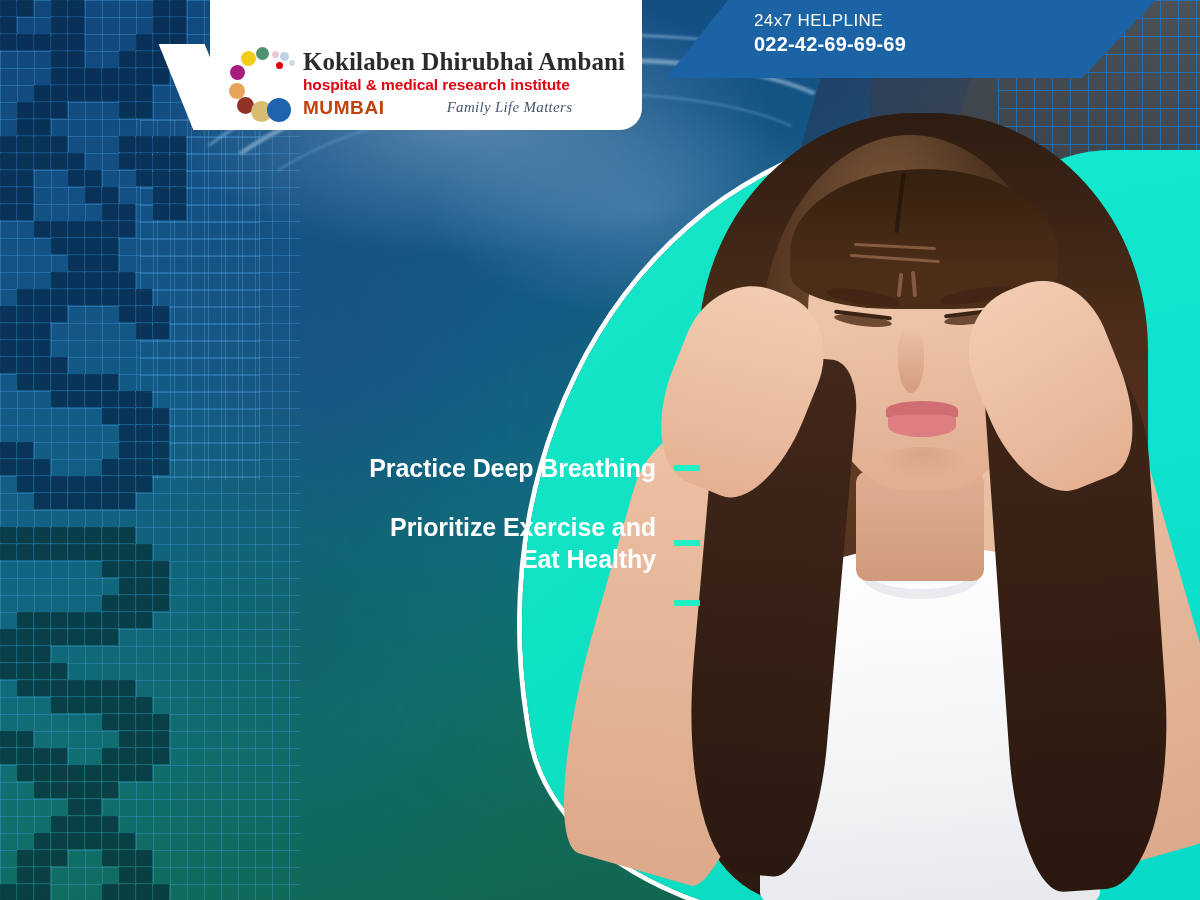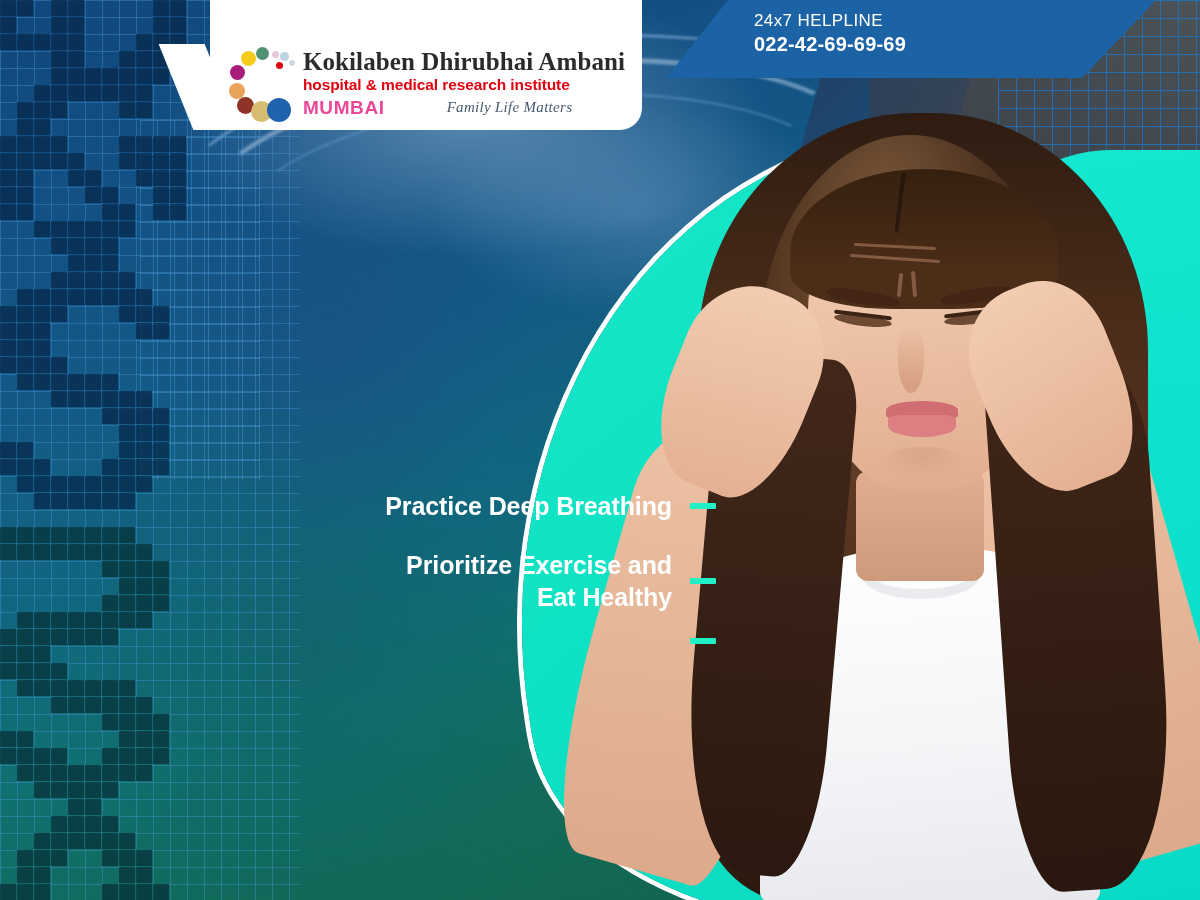--- a/index.html
+++ b/index.html
@@ -235,21 +235,21 @@
     white-space:nowrap;
   }
   .logo-l2 {
     font-family:"Liberation Sans", sans-serif;
     font-size:15.5px; font-weight:700; color:#e2000f; letter-spacing:-.1px;
     margin-top:3px; white-space:nowrap;
   }
   .logo-l3row { display:flex; align-items:center; gap:62px; margin-top:6px; }
   .logo-mumbai {
     font-family:"Liberation Sans", sans-serif;
-    font-size:19px; font-weight:700; color:#ec4899; letter-spacing:.6px;
+    font-size:19px; font-weight:700; color:#c2410c; letter-spacing:.6px;
   }
   .logo-tag {
     font-family:"Liberation Serif", serif;
     font-size:15px; font-style:italic; color:#46586f; letter-spacing:.3px;
     white-space:nowrap;
   }
   .kok-dot {
     position:absolute; left:49px; top:18px;
     width:7px; height:7px; border-radius:50%; background:#e2000f;
   }
@@ -275,21 +275,21 @@
   }
   .h-main {
     font-size:108px; font-weight:700; color:#1FF0C6;
     letter-spacing:-1px; line-height:1.02; margin-top:4px;
   }
   .dots { display:flex; gap:14px; margin-top:16px; margin-left:4px; }
   .dots i { width:17px; height:17px; border-radius:50%; background:#1877F0; display:block; }
   .dots i:first-child { background:#1FF0C6; }
 
   
-  .tips { position:absolute; left:16px; top:452px; width:700px; z-index:22;margin-top:38px; }
+  .tips { position:absolute; left:0; top:452px; width:700px; z-index:22; }
   .tip {
     display:flex; align-items:center; justify-content:flex-end;
     gap:18px; margin-bottom:28px;
   }
   .tip-text {
     color:#ffffff; font-size:25px; font-weight:700;
     line-height:1.3; text-align:right; letter-spacing:-.1px;
     white-space:pre-line;
   }
   .tip-dash {

